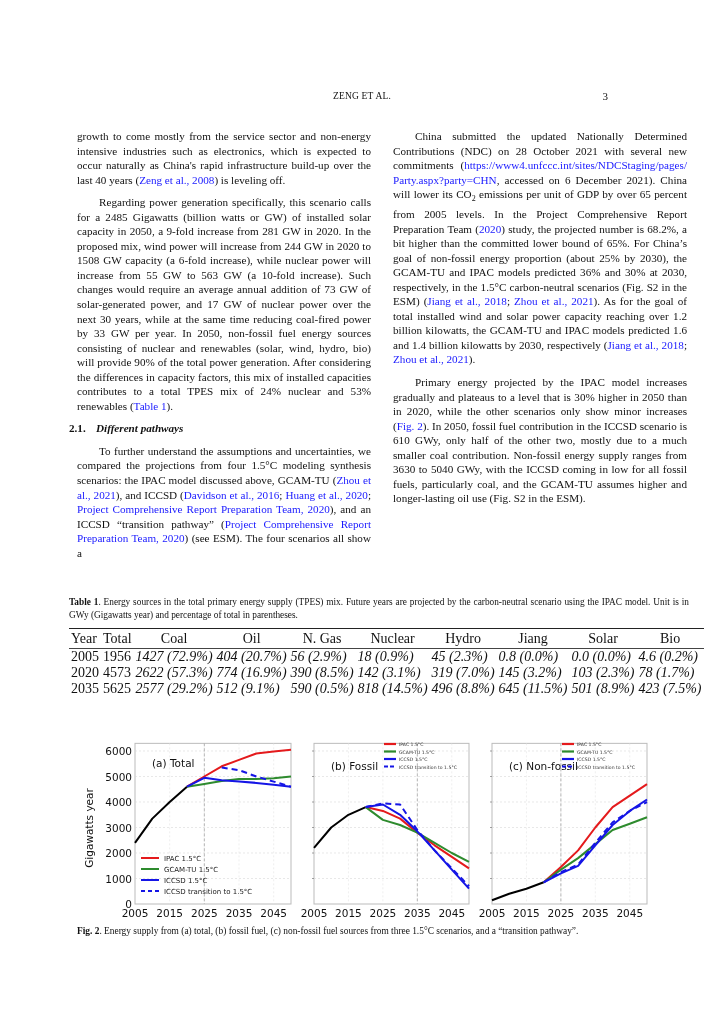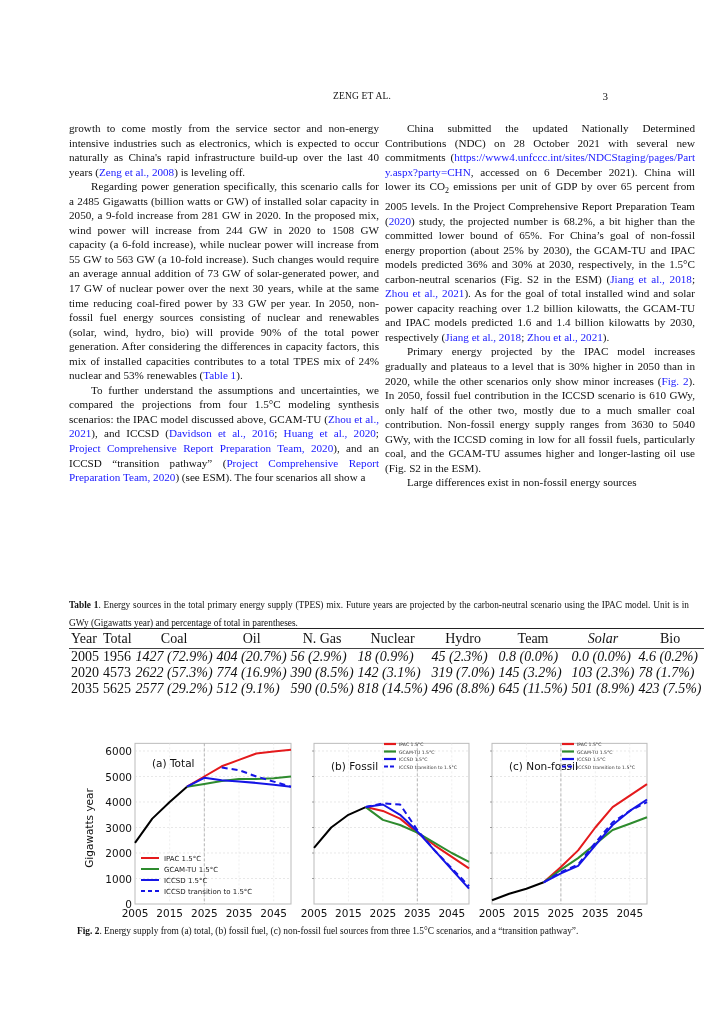--- a/index.html
+++ b/index.html
@@ -4,27 +4,27 @@
 <style>
   html, body { margin: 0; padding: 0; background: #ffffff; }
   body { width: 724px; height: 1024px; position: relative; overflow: hidden;
          font-family: "Liberation Serif", "DejaVu Serif", serif; color: #111; }
   .header { position: absolute; top: 91px; left: 0; width: 624px; height: 14px; font-size: 9.5px; padding-left: 32px; }
   .header .runner { position: absolute; left: 0; width: 724px; text-align: center; letter-spacing: 0.2px; }
   .header .pageno { position: absolute; right: 48px; font-size: 11px; top: -1px; }
   .col { position: absolute; top: 121px; width: 310px; font-size: 11.15px; line-height: 14.55px; text-align: justify; hyphens: manual; }
   .col.left { left: 69px; }
   .col.right { left: 385px; }
-  .col p { margin: 0; }
+  .col p { margin: 8px; }
   .col p.ind { text-indent: 22px; }
   .link { color: #1a1aff; }
   .sec { font-weight: bold; margin: 7px 0 1px 0; }
   .sec .num { display: inline-block; width: 27px; }
   .sec .title { font-style: italic; }
-  .tcap { position: absolute; top: 596px; left: 69px; width: 620px; font-size: 9.3px; line-height: 18px; text-align: justify; }
+  .tcap { position: absolute; top: 596px; left: 69px; width: 620px; font-size: 9.3px; line-height: 13px; text-align: justify; }
   .tcap b { font-weight: bold; }
   table.t1 { position: absolute; top: 628px; left: 69px; width: 618px; border-collapse: collapse; font-size: 14px; }
   table.t1 th { font-weight: normal; border-top: 1.2px solid #222; border-bottom: 0.8px solid #444; padding: 2px 2px 1px 2px; height: 14px; }
   table.t1 td { padding: 0 2px; height: 13.6px; white-space: nowrap; }
   table.t1 tr.last td { border-bottom: 1.2px solid #222; }
   table.t1 td.l { text-align: left; }
   table.t1 td.c { text-align: left; font-style: italic; }
   .fig { position: absolute; top: 710px; left: 80px; width: 610px; height: 210px; }
   .fig svg { position: absolute; left: 0; top: 0; }
   .fig svg text { font-family: "DejaVu Sans", sans-serif; }
@@ -35,43 +35,43 @@
 <body>
 
 <div class="header">
   <span class="runner">ZENG ET AL.</span>
   <span class="pageno">3</span>
 </div>
 
 <div class="col left">
   <p><span>growth to come mostly from the service sector and non-energy intensive industries such as electronics, which is expected to occur naturally as China's rapid infrastructure build-up over the last 40 years (</span><a class="link">Zeng et al., 2008</a><span>) is leveling off.</span></p>
   <p class="ind"><span>Regarding power generation specifically, this scenario calls for a 2485 Gigawatts (billion watts or GW) of installed solar capacity in 2050, a 9-fold increase from 281 GW in 2020. In the proposed mix, wind power will increase from 244 GW in 2020 to 1508 GW capacity (a 6-fold increase), while nuclear power will increase from 55 GW to 563 GW (a 10-fold increase). Such changes would require an average annual addition of 73 GW of solar-generated power, and 17 GW of nuclear power over the next 30 years, while at the same time reducing coal-fired power by 33 GW per year. In 2050, non-fossil fuel energy sources consisting of nuclear and renewables (solar, wind, hydro, bio) will provide 90% of the total power generation. After considering the differences in capacity factors, this mix of installed capacities contributes to a total TPES mix of 24% nuclear and 53% renewables (</span><a class="link">Table 1</a><span>).</span></p>
+  <div class="sec"><span class="num">2.1.</span><span class="title">Different pathways</span></div>
   <p class="ind"><span>To further understand the assumptions and uncertainties, we compared the projections from four 1.5°C modeling synthesis scenarios: the IPAC model discussed above, GCAM-TU (</span><a class="link">Zhou et al., 2021</a><span>), and ICCSD (</span><a class="link">Davidson et al., 2016</a><span>; </span><a class="link">Huang et al., 2020</a><span>; </span><a class="link">Project Comprehensive Report Preparation Team, 2020</a><span>), and an ICCSD “transition pathway” (</span><a class="link">Project Comprehensive Report Preparation Team, 2020</a><span>) (see ESM). The four scenarios all show a</span></p>
 </div>
 
 <div class="col right">
   <p class="ind"><span>China submitted the updated Nationally Determined Contributions (NDC) on 28 October 2021 with several new commitments (</span><a class="link" style="word-break: break-all;">https://www4.unfccc.int/sites/NDCStaging/pages/Party.aspx?party=CHN</a><span>, accessed on 6 December 2021). China will lower its CO</span><sub style="font-size:8px;">2</sub><span> emissions per unit of GDP by over 65 percent from 2005 levels. In the Project Comprehensive Report Preparation Team (</span><a class="link">2020</a><span>) study, the projected number is 68.2%, a bit higher than the committed lower bound of 65%. For China’s goal of non-fossil energy proportion (about 25% by 2030), the GCAM-TU and IPAC models predicted 36% and 30% at 2030, respectively, in the 1.5°C carbon-neutral scenarios (Fig. S2 in the ESM) (</span><a class="link">Jiang et al., 2018</a><span>; </span><a class="link">Zhou et al., 2021</a><span>). As for the goal of total installed wind and solar power capacity reaching over 1.2 billion kilowatts, the GCAM-TU and IPAC models predicted 1.6 and 1.4 billion kilowatts by 2030, respectively (</span><a class="link">Jiang et al., 2018</a><span>; </span><a class="link">Zhou et al., 2021</a><span>).</span></p>
   <p class="ind"><span>Primary energy projected by the IPAC model increases gradually and plateaus to a level that is 30% higher in 2050 than in 2020, while the other scenarios only show minor increases (</span><a class="link">Fig. 2</a><span>). In 2050, fossil fuel contribution in the ICCSD scenario is 610 GWy, only half of the other two, mostly due to a much smaller coal contribution. Non-fossil energy supply ranges from 3630 to 5040 GWy, with the ICCSD coming in low for all fossil fuels, particularly coal, and the GCAM-TU assumes higher and longer-lasting oil use (Fig. S2 in the ESM).</span></p>
-  <p class="ind">Large differences exist in non-fossil energy sources</p>
 </div>
 
 <div class="tcap"><b>Table 1</b><span>.  Energy sources in the total primary energy supply (TPES) mix. Future years are projected by the carbon-neutral scenario using the IPAC model. Unit is in GWy (Gigawatts year) and percentage of total in parentheses.</span></div>
 
 <table class="t1">
   <thead>
     <tr>
       <th style="width:34px;text-align:left;">Year</th>
       <th style="width:36px;text-align:left;">Total</th>
       <th style="width:78px;">Coal</th>
       <th style="width:66px;margin-top:8px;">Oil</th>
       <th style="width:58px;">N. Gas</th>
       <th style="width:66px;">Nuclear</th>
       <th style="width:64px;">Hydro</th>
-      <th style="width:76px;">Team</th>
-      <th style="width:68px;font-style:italic;">Solar</th>
+      <th style="width:76px;">Jiang</th>
+      <th style="width:68px;">Solar</th>
       <th style="width:68px;">Bio</th>
     </tr>
   </thead>
   <tbody>
     <tr>
       <td class="l">2005</td>
         <td class="l">1956</td>
         <td class="c">1427 (72.9%)</td>
         <td class="c">404 (20.7%)</td>
         <td class="c">56 (2.9%)</td>

